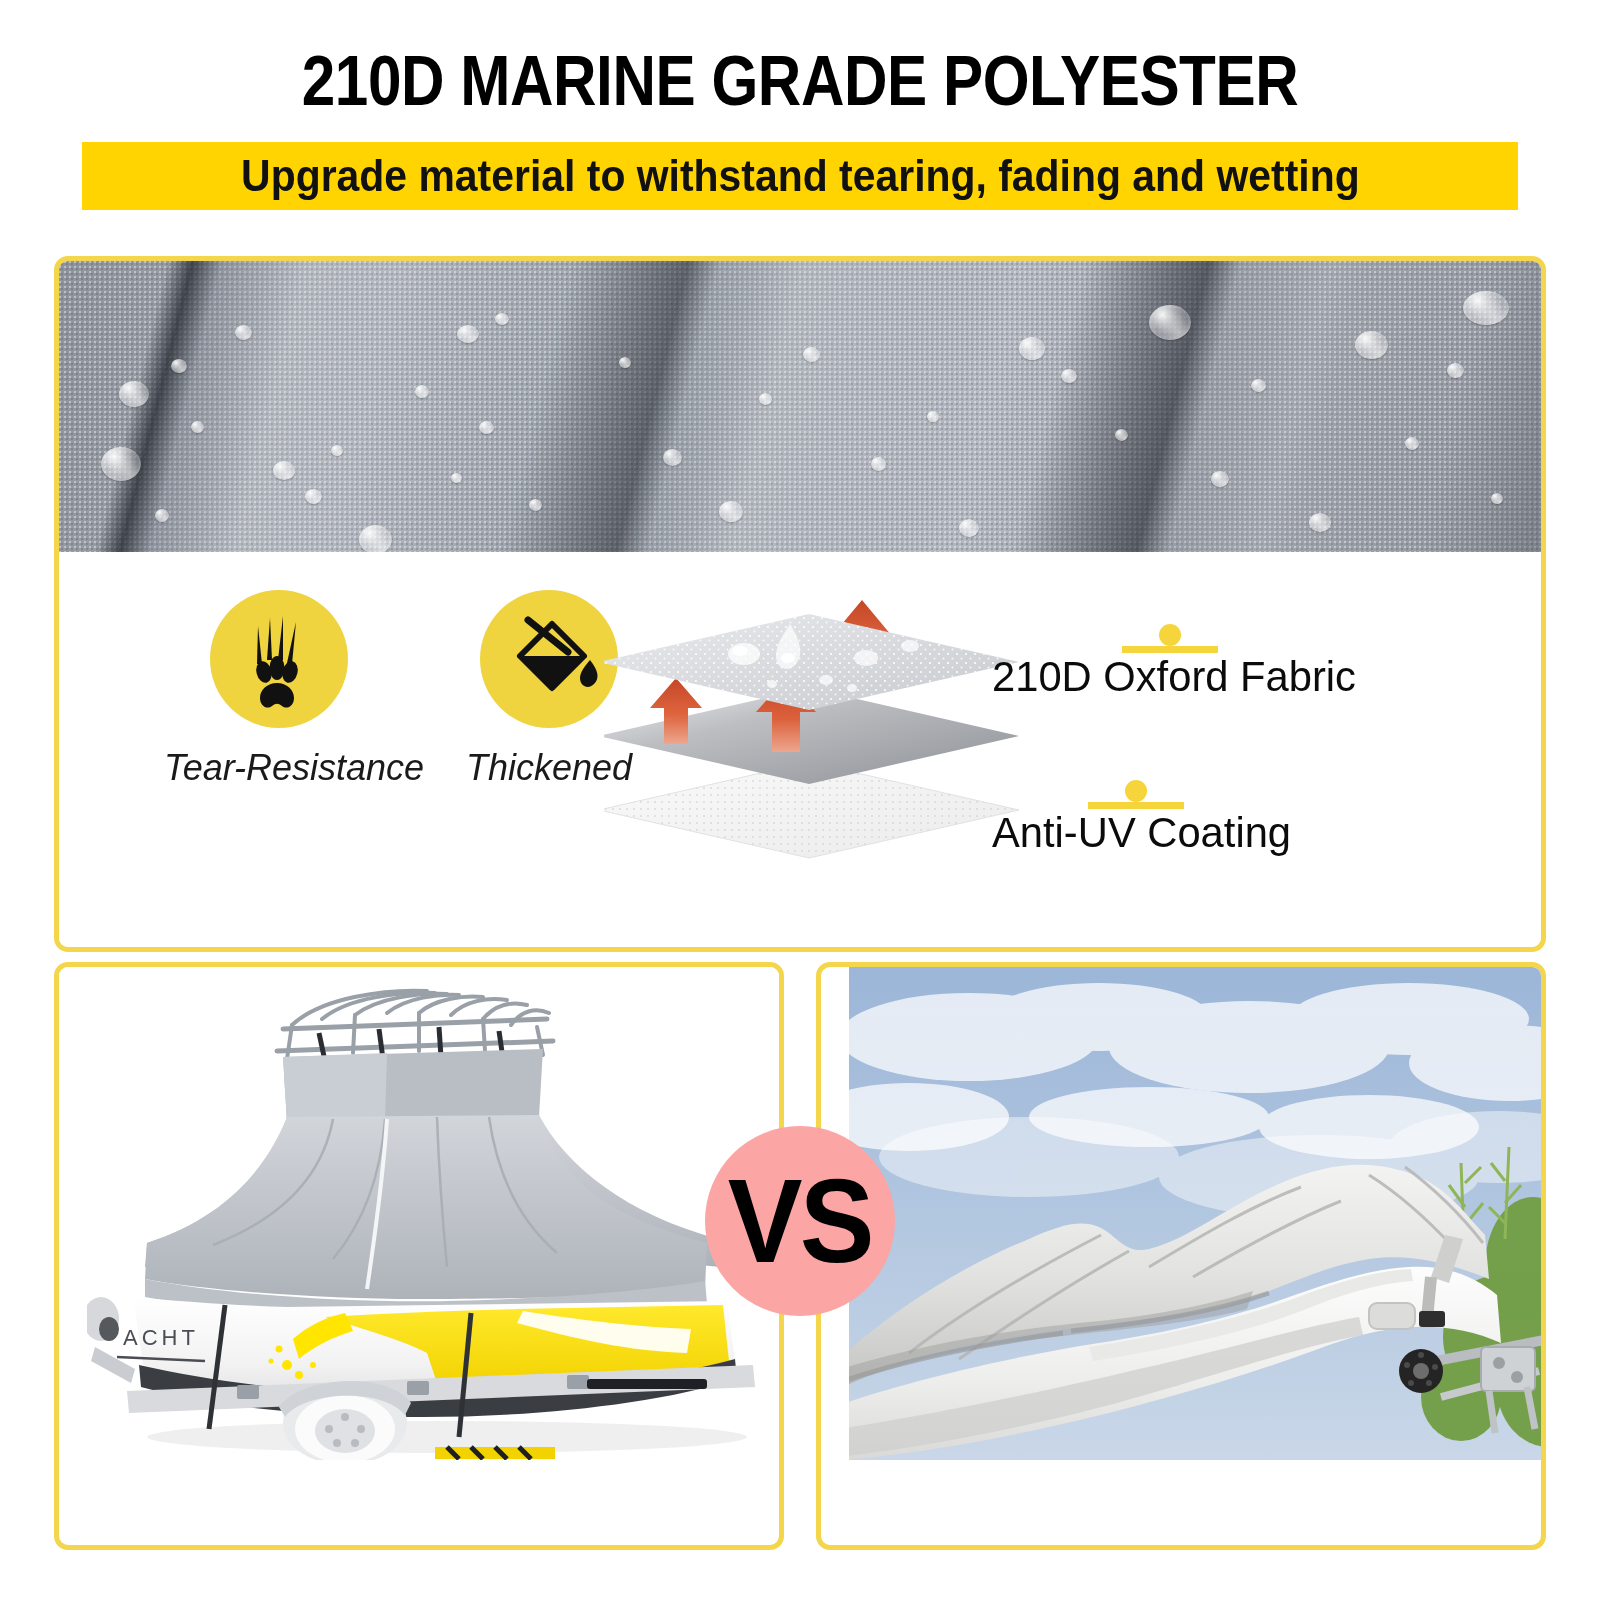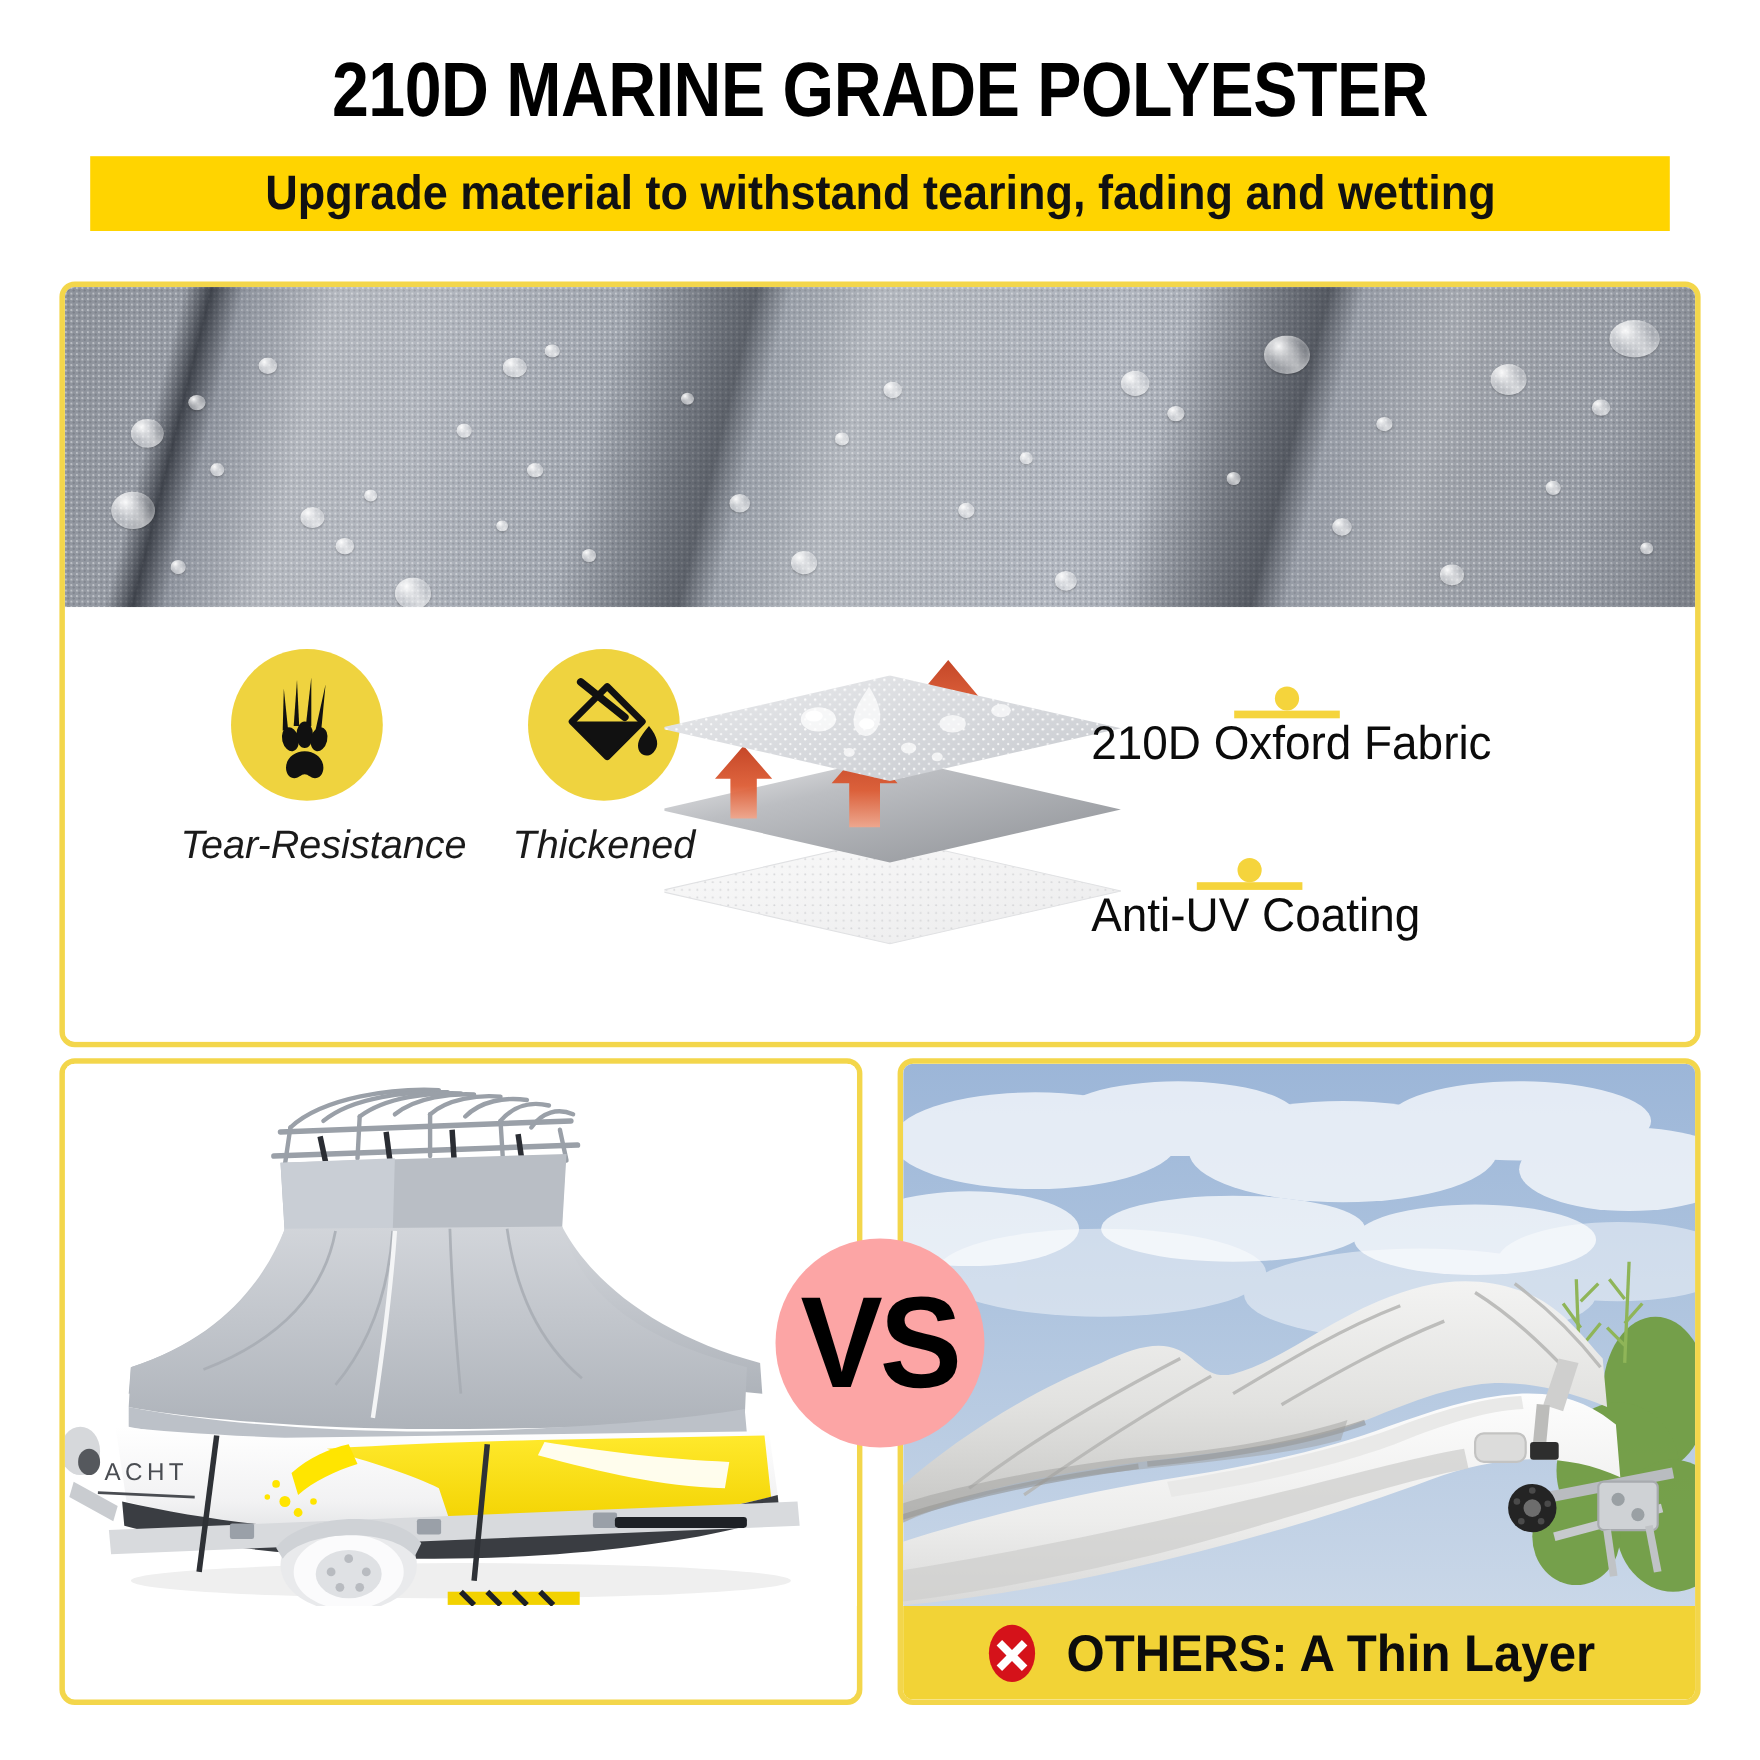--- a/index.html
+++ b/index.html
@@ -200,20 +200,21 @@
   }
   #compare-left  { left: 54px;  }
   #compare-right { left: 816px; }
 
   .compare-photo {
     position: absolute;
     left: 0; top: 0;
     width: 720px;
     height: 493px;
     overflow: hidden;
+    padding-left: 28px;
   }
 
   .compare-label {
     position: absolute;
     left: 0;
     bottom: 0;
     width: 720px;
     height: 85px;
     background: #F2D336;
     display: flex;
@@ -679,25 +680,17 @@
         </g>
         <rect x="632" y="380" width="54" height="44" rx="5" fill="#cfd2d5" stroke="#a8abaf" stroke-width="2"></rect>
         <circle cx="650" cy="396" r="6" fill="#9aa0a4"></circle>
         <circle cx="668" cy="410" r="6" fill="#9aa0a4"></circle>
         <path d="M640 424 L646 466" stroke="#c0c3c6" stroke-width="7" fill="none"></path>
         <path d="M678 420 L686 462" stroke="#c0c3c6" stroke-width="7" fill="none"></path>
       </g>
     </svg>
   </div>
 
-  <div class="compare-label">
-    <span class="badge">
-      <svg width="42" height="52" viewBox="0 0 42 52" style="position:absolute;left:0;top:0;">
-        <path d="M12 14 L21 23 L30 14 L35 19 L26 28 L35 37 L30 42 L21 33 L12 42 L7 37 L16 28 L7 19 Z" fill="#ffffff"></path>
-      </svg>
-    </span>
-    <span class="compare-label-text">OTHERS: A Thin Layer</span>
-  </div>
 </div>
 
 <div id="vs-badge">
   <span id="vs-text">VS</span>
 </div>
 
 </body></html>

